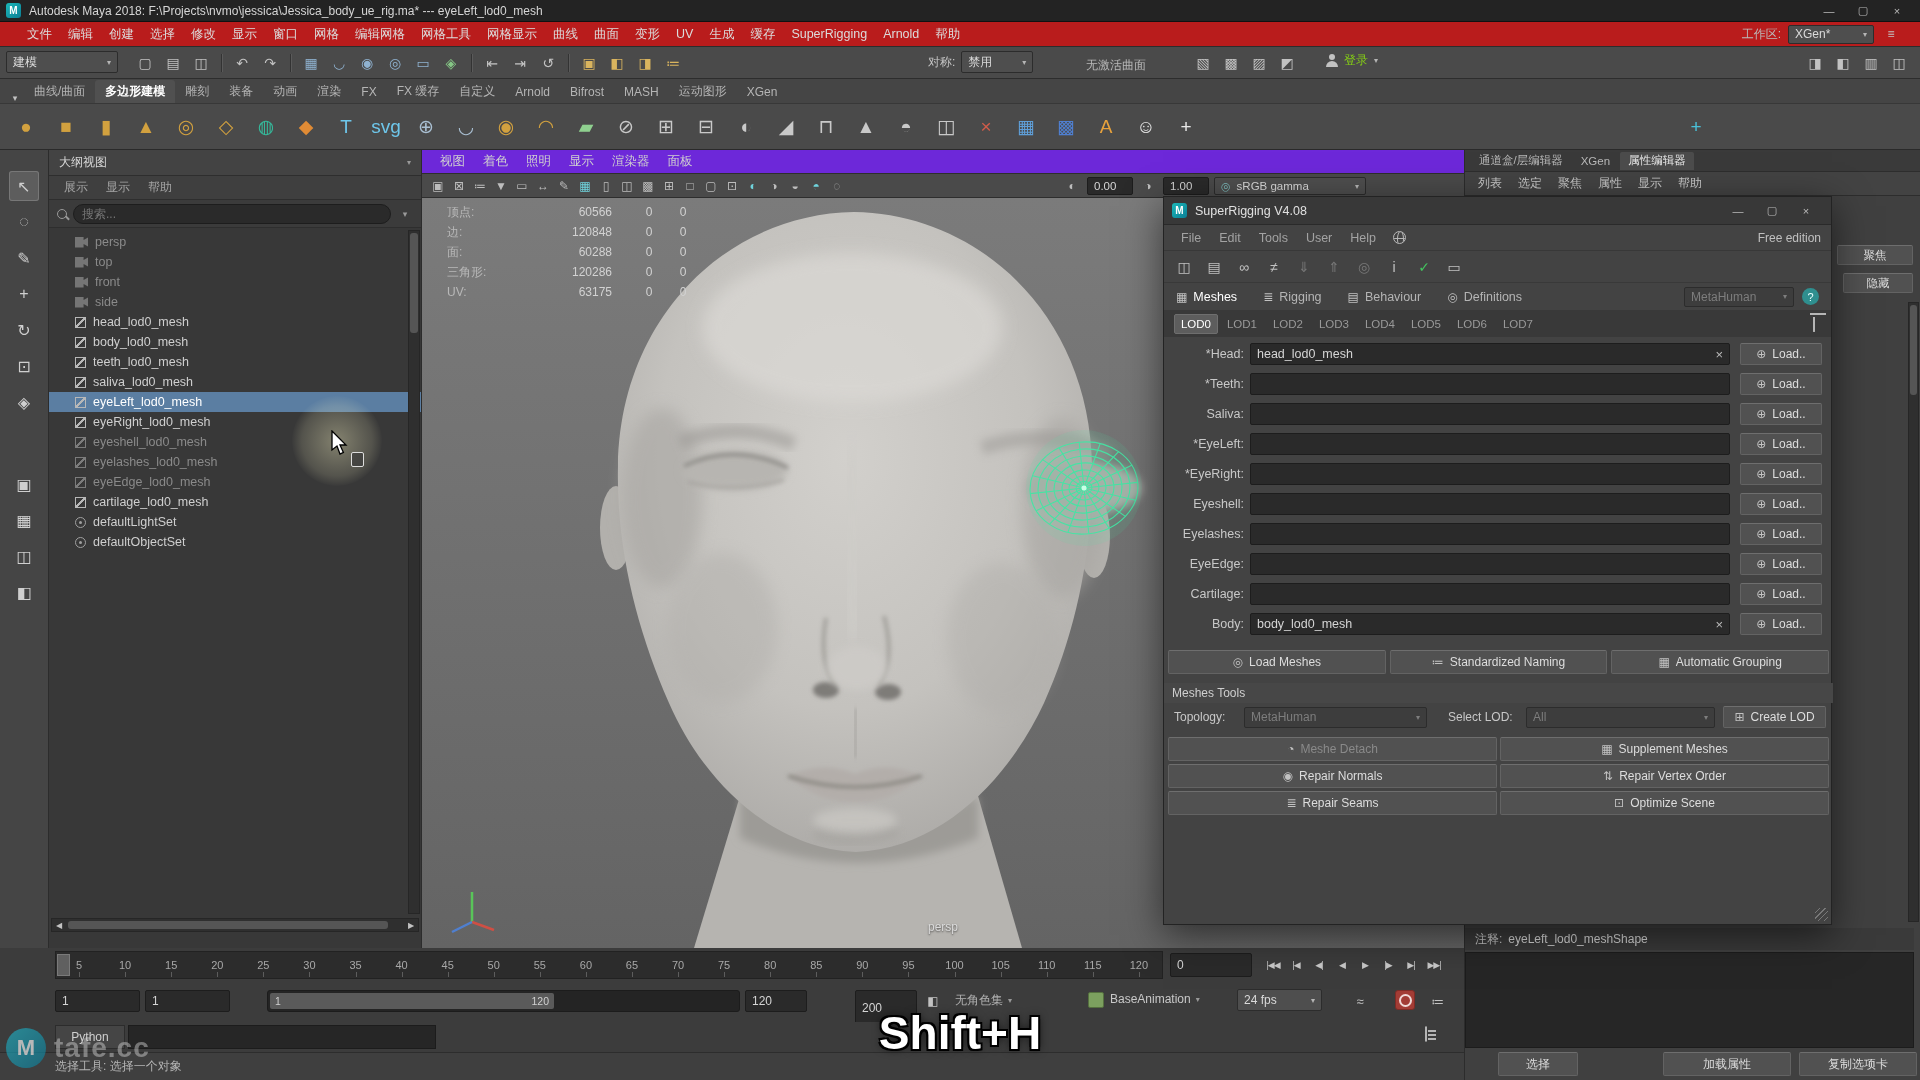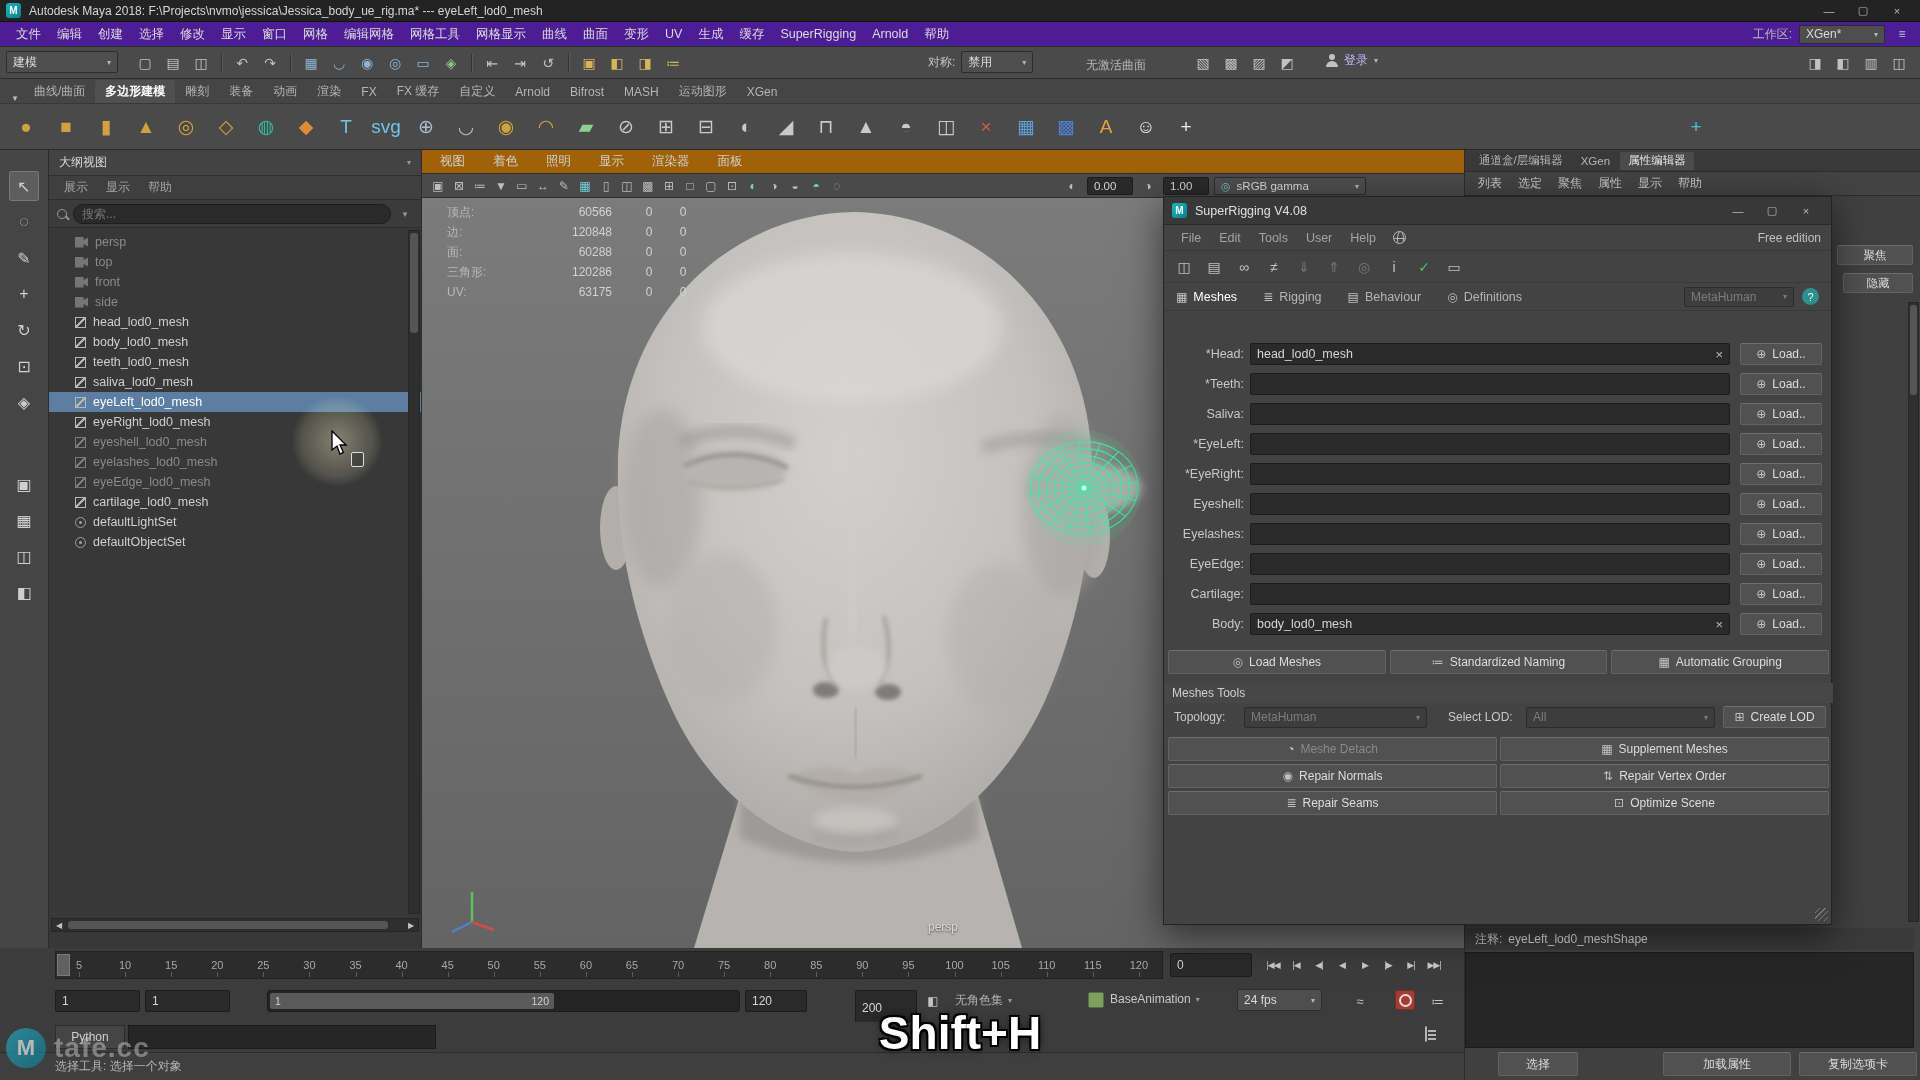--- a/index.html
+++ b/index.html
@@ -13,21 +13,21 @@
   .combo .car{font-size:8px;color:#b5b5b5}
   .field{background:#2a2a2a;border:1px solid #1d1d1d;border-radius:2px;color:#d5d5d5;display:flex;align-items:center;padding:0 6px}
   .btn{background:#515151;border:1px solid #636363;border-top-color:#6e6e6e;border-radius:2px;color:#dddddd;display:flex;align-items:center;justify-content:center;gap:6px;font-size:12px}
   
   .titlebar{background:#232323;display:flex;align-items:center;gap:8px;padding:0 6px;border-bottom:1px solid #111}
   .tb-title{color:#d6d6d6;font-size:12px;white-space:nowrap}
   .tb-btns{margin-left:auto;display:flex}
   .tb-btn{width:34px;height:20px;font-size:11px;color:#bbb;cursor:default}
   .mlogo{width:15px;height:15px;border-radius:3px;background:linear-gradient(135deg,#1ab8b8,#0c7e95);color:#fff;font-weight:bold;font-size:10px;display:flex;align-items:center;justify-content:center}
   
-  .menubar{background:#4c1d95;border-bottom:1px solid #2d2d2d;display:flex;align-items:center;padding:0 8px}
+  .menubar{background:#b91c1c;border-bottom:1px solid #2d2d2d;display:flex;align-items:center;padding:0 19px}
   .menu-item{padding:0 8px;color:#dcdcdc;font-size:12.5px}
   .mb-right{margin-left:auto;display:flex;align-items:center;gap:7px;color:#bbb}
   
   .statusline{background:#4a4a4a;border-bottom:1px solid #2d2d2d}
   .sl-ic{width:26px;height:24px;font-size:14px;border-radius:2px}
   .sl-ic.sep{width:1px;height:18px;background:#333;margin:0 5px;box-shadow:1px 0 0 #5a5a5a;border-radius:0}
   
   .shelftabs{background:#454545;border-bottom:1px solid #383838;display:flex;align-items:flex-end;padding:0 6px;gap:0}
   .shelf-tab{padding:3px 10px;color:#b5b5b5;font-size:12px}
   .shelf-tab.active{color:#ffffff;font-weight:bold;background:#505050;border-radius:3px 3px 0 0}
@@ -53,21 +53,21 @@
   .ol-icon[data-type="camera"]{background:#9a9a9a;clip-path:polygon(0 0,66% 0,66% 32%,100% 10%,100% 90%,66% 68%,66% 100%,0 100%)}
   .ol-row.dim .ol-icon[data-type="camera"]{background:#757575}
   .ol-icon[data-type="mesh"]{width:11px;height:11px;border:1px solid #b8b8b8;background:linear-gradient(135deg,transparent 44%,#b8b8b8 44%,#b8b8b8 56%,transparent 56%)}
   .ol-row.dim .ol-icon[data-type="mesh"]{border-color:#7c7c7c;background:linear-gradient(135deg,transparent 44%,#7c7c7c 44%,#7c7c7c 56%,transparent 56%)}
   .ol-icon[data-type="set"]{width:11px;height:11px;border:1px solid #a0a0a0;border-radius:50%}
   .ol-icon[data-type="set"]::after{content:"";position:absolute;left:3px;top:3px;width:3px;height:3px;border-radius:50%;background:#a0a0a0}
   .scroll-track{background:#2f2f2f;border:1px solid #262626}
   .scroll-thumb{background:#555;border-radius:3px}
   
   .viewport{background:#4a4a4a}
-  .vp-menus{height:24px;background:#a16207;border-bottom:1px solid #2e2e2e;display:flex;align-items:center;padding:0 10px;gap:12px}
+  .vp-menus{height:24px;background:#6d28d9;border-bottom:1px solid #2e2e2e;display:flex;align-items:center;padding:0 10px;gap:2px}
   .vp-menu{padding:0 8px;color:#d0d0d0;font-size:12.5px}
   .vp-toolbar{height:24px;background:#4a4a4a;border-bottom:1px solid #2e2e2e;position:relative;display:flex;align-items:center;padding:0 6px}
   .vp-ic{width:20px;height:18px;font-size:12px;color:#bdbdbd;border-radius:2px}
   .vp-ic.active{color:#6fd3dc}
   .vp-canvas{position:absolute;left:0;top:48px;width:1042px;height:750px;overflow:hidden}
   .hud-row{display:flex;height:20px;align-items:center;font-size:12px}
   .hud-label{width:62px;color:#b8b8b8}
   .hud-val{width:103px;text-align:right;color:#d2d2d2}
   .hud-z{width:34px;text-align:center;color:#d2d2d2}
   .hud-sp{width:20px}
@@ -243,21 +243,21 @@
   <span class="abs" style="left:1086px;top:10px;color:#b8b8b8">无激活曲面</span>
   <span class="row abs" style="left:1190px;top:4px;gap:2px">
 
   <span class="sl-ic ic">▧</span>
       <span class="sl-ic ic">▩</span>
       <span class="sl-ic ic">▨</span>
       <span class="sl-ic ic">◩</span>
     </span>
   <span class="row abs" style="left:1326px;top:5px;gap:6px">
     <span class="person"></span>
-    <span style="color:#c4b5fd">登录</span>
+    <span style="color:#84cc16">登录</span>
     <span class="car" style="font-size:8px;color:#b5b5b5">▾</span>
   </span>
   <span class="row abs" style="right:8px;top:4px;gap:2px">
 
   <span class="sl-ic ic">◨</span>
       <span class="sl-ic ic">◧</span>
       <span class="sl-ic ic">▥</span>
       <span class="sl-ic ic">◫</span>
     </span>
 </div>
@@ -730,20 +730,34 @@
         </span>
       </span>
     <span class="row abs" style="right:12px;gap:8px">
       <span class="combo dim" style="height:20px;width:110px;font-size:12px">
         <span>MetaHuman</span>
           <span class="car" style="margin-left:auto">▾</span>
       </span>
       <span class="qmark">?</span>
     </span>
   </div>
+  <div class="sr-lods">
+    <span class="row" style="gap:2px">
+
+    <span class="lod-chip active">LOD0</span>
+        <span class="lod-chip">LOD1</span>
+        <span class="lod-chip">LOD2</span>
+        <span class="lod-chip">LOD3</span>
+        <span class="lod-chip">LOD4</span>
+        <span class="lod-chip">LOD5</span>
+        <span class="lod-chip">LOD6</span>
+        <span class="lod-chip">LOD7</span>
+      </span>
+    <span class="abs" style="right:16px"><span class="trash"></span></span>
+  </div>
   <div class="abs" style="left:0;top:142px;width:669px">
 
       <div class="sr-row">
         <span class="sr-label">*Head:</span>
         <span class="sr-input field filled">
           <span class="sr-val">head_lod0_mesh</span>
           <span class="sr-clear">×</span>
         </span>
         <span class="btn sr-load">
           <span class="ic" style="font-size:12px">⊕</span>

